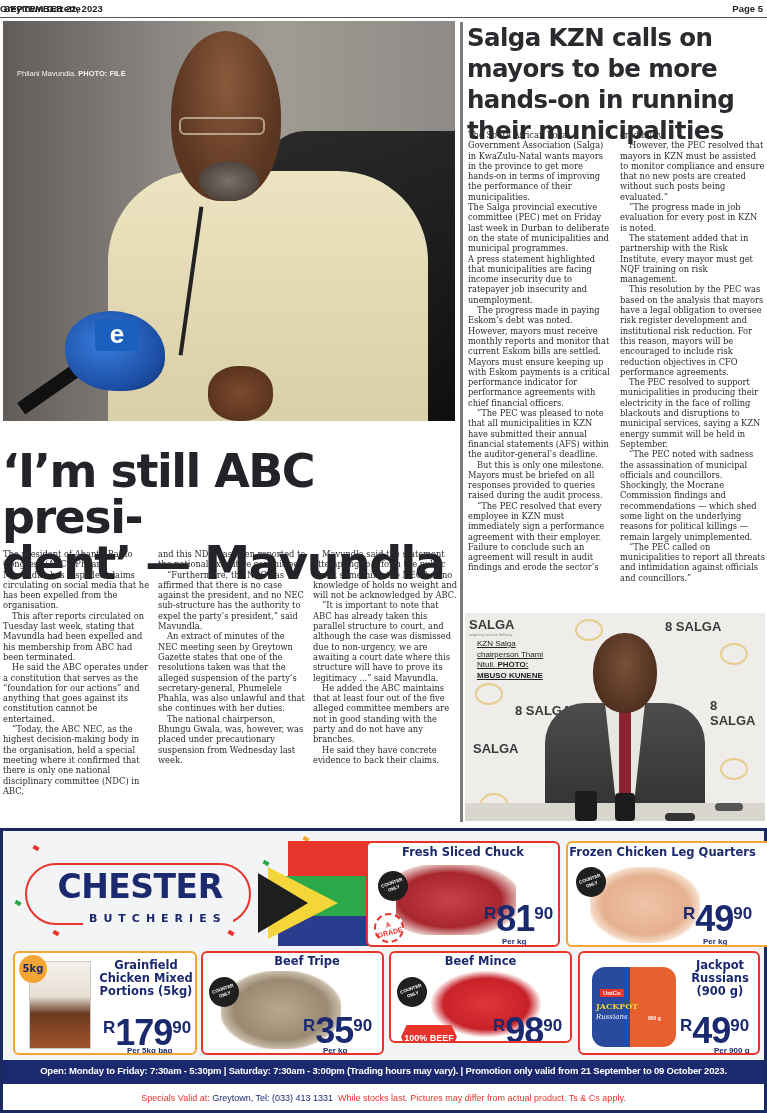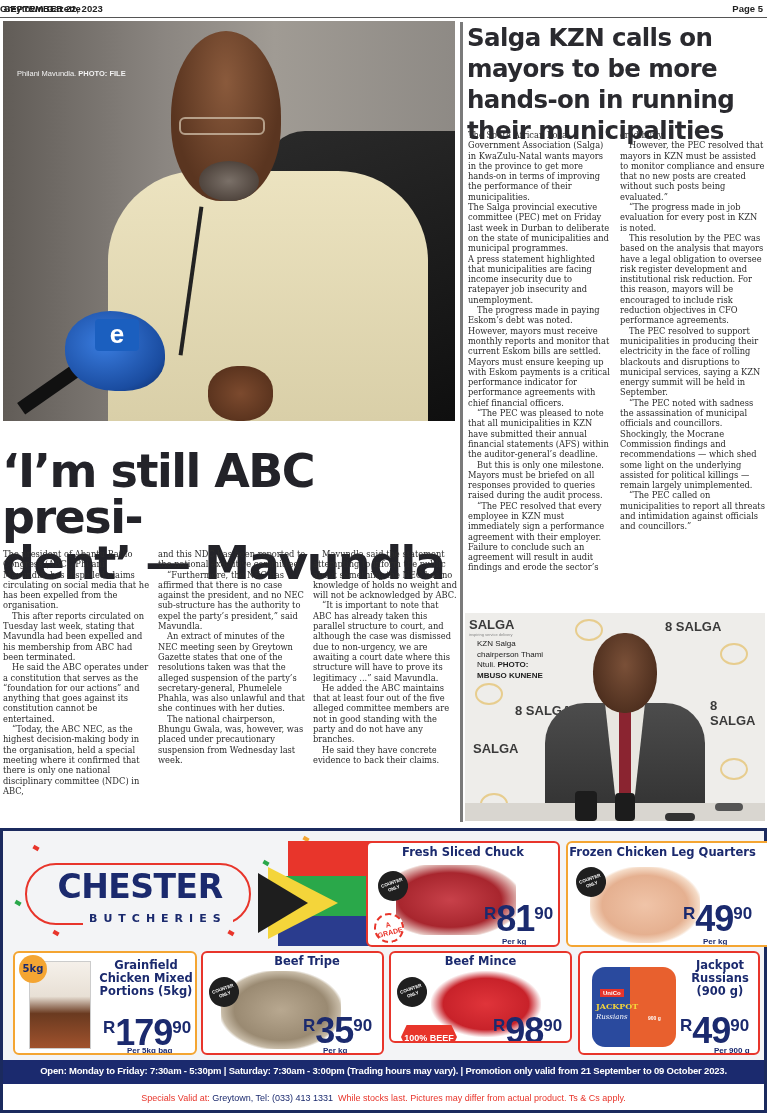--- a/index.html
+++ b/index.html
@@ -49,21 +49,21 @@
   .salga-logo { position: absolute; font-family: "Liberation Sans", sans-serif; font-weight: bold; color: #3a3a3a; font-size: 13px; }
   .salga-logo small { display: block; font-size: 4px; font-weight: normal; color: #888; }
   .salga-25 { position: absolute; width: 28px; height: 22px; border-radius: 50%; border: 2px solid #e3b850; opacity: 0.6; }
   .salga-man { position: absolute; left: 80px; top: 20px; width: 160px; height: 190px; }
   .salga-man .head2 { position: absolute; left: 48px; top: 0; width: 64px; height: 80px; background: radial-gradient(ellipse at 50% 40%, #7a5038, #4a2c1c 80%); border-radius: 48%; }
   .salga-man .suit { position: absolute; left: 0; top: 70px; width: 160px; height: 130px; background: linear-gradient(180deg, #4c4c4c, #2e2e2e); border-radius: 40px 40px 0 0; }
   .salga-man .shirt2 { position: absolute; left: 60px; top: 70px; width: 40px; height: 110px; background: #e8e6e0; clip-path: polygon(0 0,100% 0,70% 100%,30% 100%); }
   .salga-man .tie { position: absolute; left: 74px; top: 78px; width: 12px; height: 90px; background: #8a2430; }
   .salga-table { position: absolute; left: 0; top: 190px; width: 300px; height: 20px; background: #d9d6d0; }
   .salga-mic { position: absolute; background: #1c1c1c; border-radius: 4px; }
-  .salga-caption { position: absolute; left: 12px; top: 26px; font-family: "Liberation Sans", sans-serif; font-size: 8px; line-height: 10.5px; color: #222; width: 80px; }
+  .salga-caption { position: absolute; left: 12px; top: 26px; font-family: "Liberation Sans", sans-serif; font-size: 8px; line-height: 10.5px; color: #222; width: 80px; text-decoration: underline; }
   .salga-caption b { font-weight: 900; }
 
   
   .ad { position: absolute; left: 0; top: 828px; width: 767px; height: 285px; border: 3px solid #1b2a5e; background: #f3f4f6; }
   .ad-logo-wrap { position: absolute; left: 22px; top: 32px; width: 226px; height: 62px; border: 2.5px solid #e8352b; border-radius: 32px; }
   .ad-logo-title { position: absolute; left: 8px; top: 2px; width: 210px; text-align: center; font-family: "DejaVu Sans", sans-serif; font-weight: bold; font-size: 33px; letter-spacing: -0.5px; color: #1b2a6e; line-height: 40px; }
   .ad-logo-sub { position: absolute; left: 56px; top: 47px; padding: 0 6px; background: #f3f4f6; font-family: "DejaVu Sans", sans-serif; font-weight: bold; font-size: 11px; letter-spacing: 6px; color: #1b2a6e; }
   .flag { position: absolute; left: 255px; top: 10px; width: 115px; height: 105px; overflow: hidden; }
   .flag .red { position: absolute; left: 30px; top: 0; width: 90px; height: 40px; background: #e8352b; }
   .flag .green { position: absolute; left: 20px; top: 35px; width: 100px; height: 40px; background: #2aa84a; }
@@ -151,23 +151,24 @@
   <p>A press statement highlighted that municipalities are facing income insecurity due to ratepayer job insecurity and unemployment.</p>
   <p class="ind">The progress made in paying Eskom’s debt was noted. However, mayors must receive monthly reports and monitor that current Eskom bills are settled. Mayors must ensure keeping up with Eskom payments is a critical performance indicator for performance agreements with chief financial officers.</p>
   <p class="ind">“The PEC was pleased to note that all municipalities in KZN have submitted their annual financial statements (AFS) within the auditor-general’s deadline.</p>
   <p class="ind">But this is only one milestone. Mayors must be briefed on all responses provided to queries raised during the audit process.</p>
   <p class="ind">“The PEC resolved that every employee in KZN must immediately sign a performance agreement with their employer. Failure to conclude such an agreement will result in audit findings and erode the sector’s</p>
 </div>
 <div class="col col-e">
   <p>credibility.</p>
   <p class="ind">However, the PEC resolved that mayors in KZN must be assisted to monitor compliance and ensure that no new posts are created without such posts being evaluated.”</p>
   <p class="ind">“The progress made in job evaluation for every post in KZN is noted.</p>
+  <p class="ind">The statement added that in partnership with the Risk Institute, every mayor must get NQF training on risk management.</p>
   <p class="ind">This resolution by the PEC was based on the analysis that mayors have a legal obligation to oversee risk register development and institutional risk reduction. For this reason, mayors will be encouraged to include risk reduction objectives in CFO performance agreements.</p>
   <p class="ind">The PEC resolved to support municipalities in producing their electricity in the face of rolling blackouts and disruptions to municipal services, saying a KZN energy summit will be held in September.</p>
-  <p class="ind">“The PEC noted with sadness the assassination of municipal officials and councillors. Shockingly, the Mocrane Commission findings and recommendations — which shed some light on the underlying assisted for political killings — remain largely unimplemented.</p>
+  <p class="ind">“The PEC noted with sadness the assassination of municipal officials and councillors. Shockingly, the Mocrane Commission findings and recommendations — which shed some light on the underlying reasons for political killings — remain largely unimplemented.</p>
   <p class="ind">“The PEC called on municipalities to report all threats and intimidation against officials and councillors.”</p>
 </div>
 
 <div class="photo-salga">
   <div class="salga-logo" style="left:4px;top:4px;"><span>SALGA</span><small>inspiring service delivery</small></div>
   <div class="salga-logo" style="left:200px;top:6px;">8 <span>SALGA</span></div>
   <div class="salga-logo" style="left:50px;top:90px;">8 <span>SALGA</span></div>
   <div class="salga-logo" style="left:245px;top:85px;">8 <span>SALGA</span></div>
   <div class="salga-logo" style="left:8px;top:128px;"><span>SALGA</span></div>
   <div class="salga-25" style="left:110px;top:6px;"></div>

